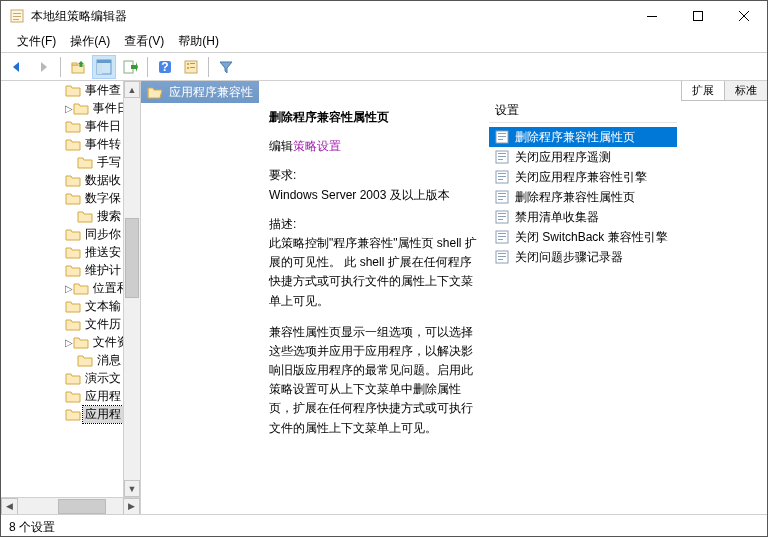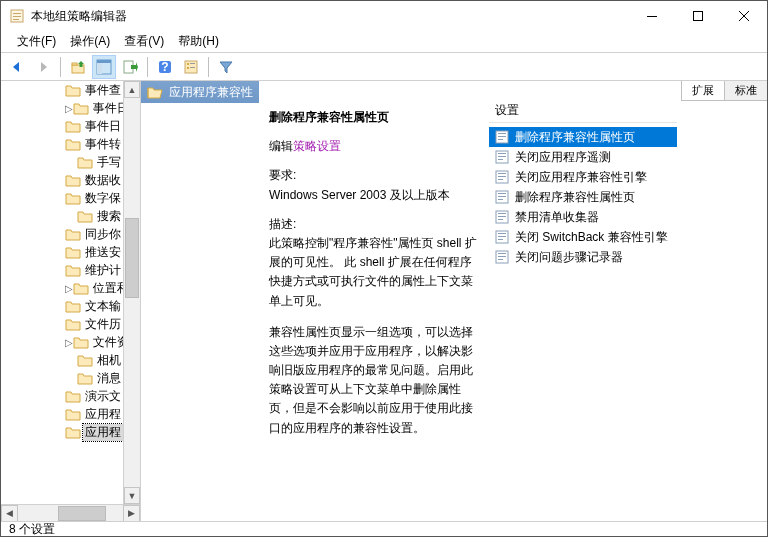--- a/index.html
+++ b/index.html
@@ -37,21 +37,21 @@
 .link{color:#a21caf;cursor:pointer;}
 .listcol{flex:1;padding:0;overflow:hidden;}
 .listhdr{height:22px;display:flex;align-items:center;border-bottom:1px solid #e5e5e5;padding:12px 6px;background:#fff;}
 .listbody{padding:4px 0;}
 .listrow{display:flex;align-items:center;height:20px;padding:0 6px;gap:6px;}
 .listrow.sel{background:#0078d7;color:#fff;}
 .tabs{height:20px;display:flex;align-items:flex-end;padding-left:4px;border-top:1px solid #fff;background:#fff;}
 .tab{padding:2px 10px;border:1px solid #c0c0c0;border-top:none;background:#fff;margin-right:-1px;font-size:11px;}
 .tab.active{background:#fff;border-bottom:1px solid #c0c0c0;position:relative;}
 .tab.inactive{background:#f0f0f0;}
-.statusbar{height:15px;display:flex;align-items:center;padding:0 8px;border-top:1px solid #d0d0d0;}
+.statusbar{height:22px;display:flex;align-items:flex-end;padding:0 8px;border-top:1px solid #d0d0d0;}
 svg{display:block;}
 .vscroll{width:17px;background:#f0f0f0;display:flex;flex-direction:column;border-left:1px solid #d0d0d0;}
 .vscroll .arr{height:17px;display:flex;align-items:center;justify-content:center;border:1px solid #c5c5c5;font-size:9px;color:#555;}
 .vscroll .vtrack{flex:1;position:relative;}
 .vscroll .vthumb{position:absolute;left:1px;right:1px;background:#cdcdcd;border:1px solid #bababa;}
 </style>
 </head>
 <body>
 
 <div class="window">
@@ -276,29 +276,20 @@
               <span class="lbl">文件历</span>
             </div>
             <div class="treerow">
               <span class="chev">▷</span>
               <span class="foldericon">
                 <svg width="16" height="14">
                   <path d="M1 3 L6 3 L7 5 L15 5 L15 13 L1 13 Z" fill="#fceabb" stroke="#d4a946"></path>
                 </svg>
               </span>
               <span class="lbl">文件资</span>
-            </div>
-            <div class="treerow">
-              <span class="chev"></span>
-              <span class="foldericon">
-                <svg width="16" height="14">
-                  <path d="M1 3 L6 3 L7 5 L15 5 L15 13 L1 13 Z" fill="#fceabb" stroke="#d4a946"></path>
-                </svg>
-              </span>
-              <span class="lbl">相机</span>
             </div>
             <div class="treerow">
               <span class="chev"></span>
               <span class="foldericon">
                 <svg width="16" height="14">
                   <path d="M1 3 L6 3 L7 5 L15 5 L15 13 L1 13 Z" fill="#fceabb" stroke="#d4a946"></path>
                 </svg>
               </span>
               <span class="lbl">消息</span>
             </div>
@@ -361,21 +352,21 @@
         <div class="detailcol">
           <div class="detailbody">
             <div class="ttl">删除程序兼容性属性页</div>
             <div class="editline">
               <span>编辑</span><a class="link">策略设置</a>
             </div>
             <div>要求:</div>
             <div style="margin-bottom:10px;">Windows Server 2003 及以上版本</div>
             <div>描述:</div>
             <div style="margin-bottom:12px;">此策略控制"程序兼容性"属性页 shell 扩展的可见性。  此 shell 扩展在任何程序快捷方式或可执行文件的属性上下文菜单上可见。</div>
-            <div>兼容性属性页显示一组选项，可以选择这些选项并应用于应用程序，以解决影响旧版应用程序的最常见问题。启用此策略设置可从上下文菜单中删除属性页，但是不会影响以前应用于使用此接口的应用程序的兼容性设置。</div>
+            <div>兼容性属性页显示一组选项，可以选择这些选项并应用于应用程序，以解决影响旧版应用程序的最常见问题。启用此策略设置可从上下文菜单中删除属性页，扩展在任何程序快捷方式或可执行文件的属性上下文菜单上可见。</div>
           </div>
         </div>
         <div class="listcol">
           <div class="listhdr">设置</div>
           <div class="listbody" id="listbody">
               <div class="listrow sel">
                 <span>
                   <svg width="14" height="14">
                     <rect x="1" y="1" width="12" height="12" fill="#fff" stroke="#8aa0b8"></rect>
                     <rect x="3" y="3" width="8" height="1" fill="#8aa0b8"></rect>

